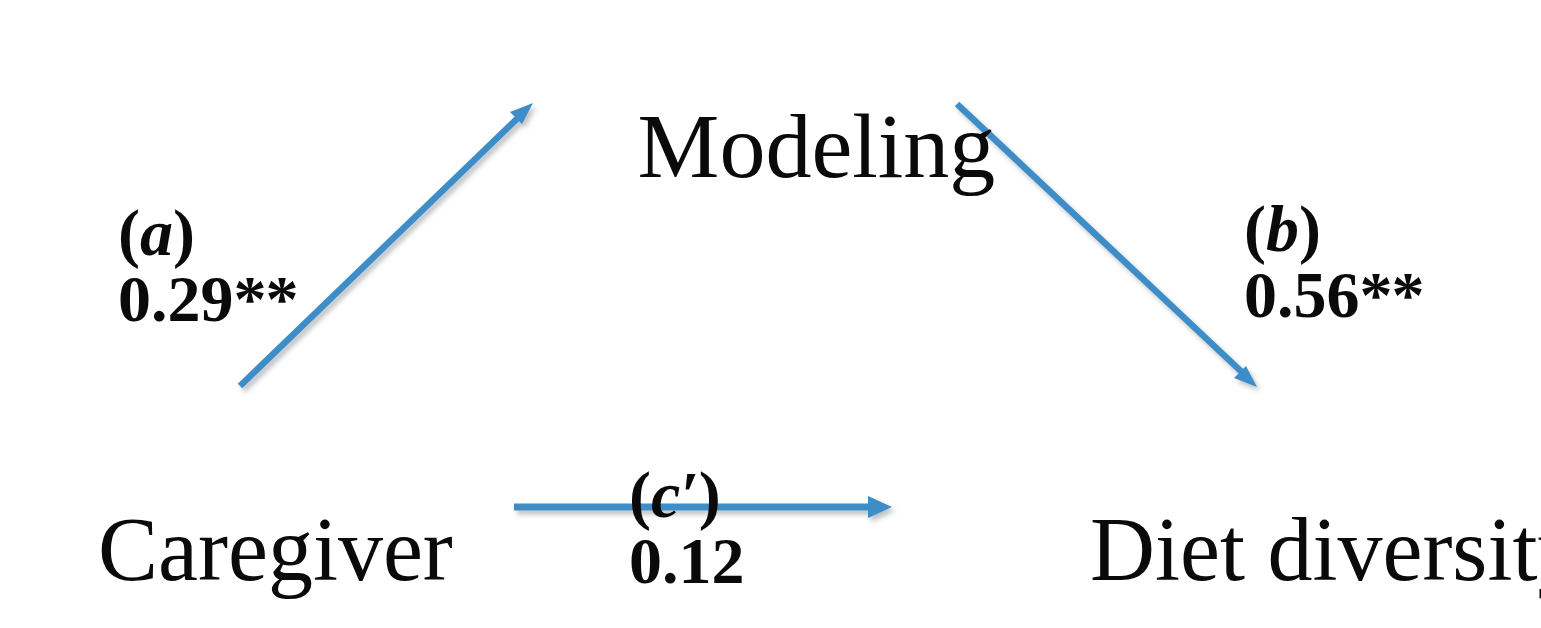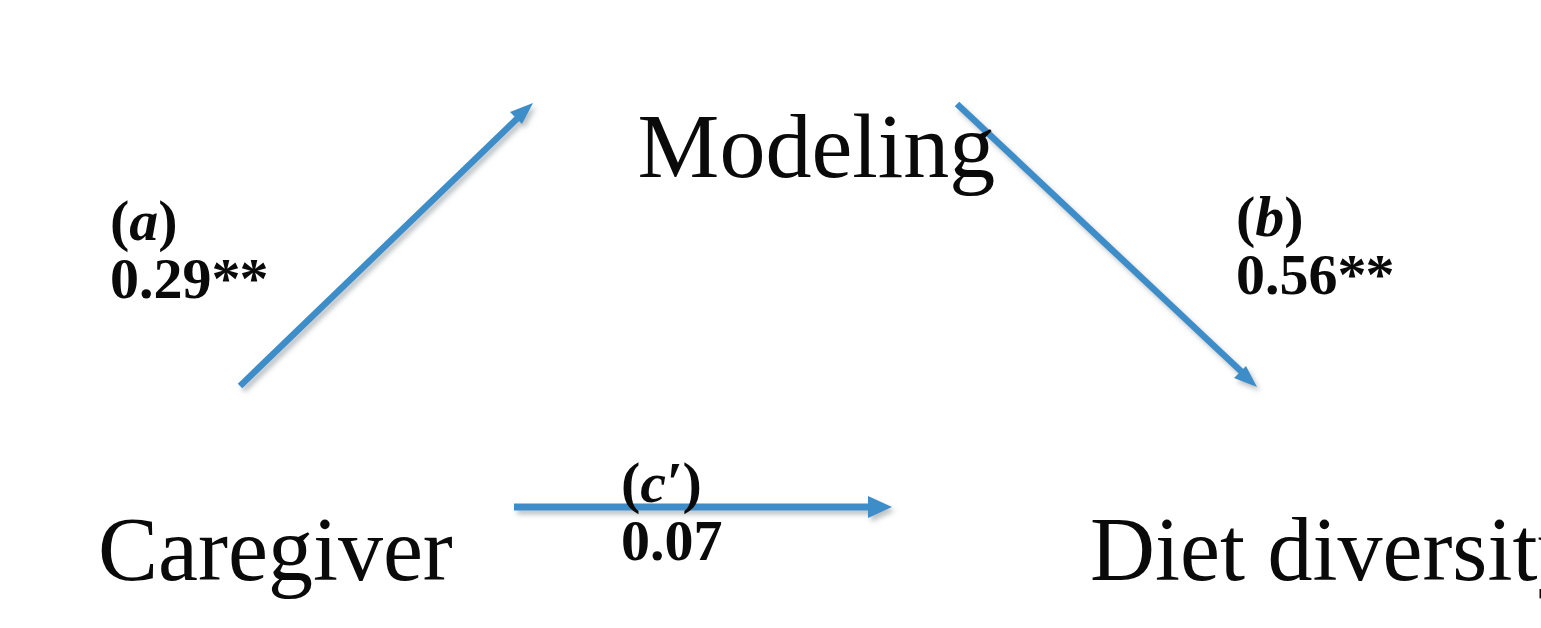--- a/index.html
+++ b/index.html
@@ -51,21 +51,21 @@
     width: 530px;
     text-align: left;
     font-size: 90px;
   }
 
   
   .coef {
     position: absolute;
     font-family: "Liberation Serif", "DejaVu Serif", serif;
     font-weight: 700;
-    font-size: 58px;
+    font-size: 66px;
     color: #0a0a0a;
     white-space: pre;
     line-height: 1;
   }
   .coef .sym { font-style: italic; }
   .coef .stars { letter-spacing: -1px; }
 
   #coef-a { left: 52px;  top: 134px; }
   #coef-b { left: 1178px; top: 130px; }
   #coef-c { left: 563px; top: 396px; }
@@ -125,16 +125,16 @@
     <span>0.29</span><span class="stars">**</span>
   </div>
 
   <div class="coef" id="coef-b">
     <span>(</span><span class="sym">b</span><span>)</span>
     <span>0.56</span><span class="stars">**</span>
   </div>
 
   <div class="coef" id="coef-c">
     <span>(</span><span class="sym">c</span><span class="sym">′</span><span>)</span>
-    <span>0.07</span><span class="stars"></span>
+    <span>0.12</span><span class="stars"></span>
   </div>
 
 </div>
 
 </body></html>

